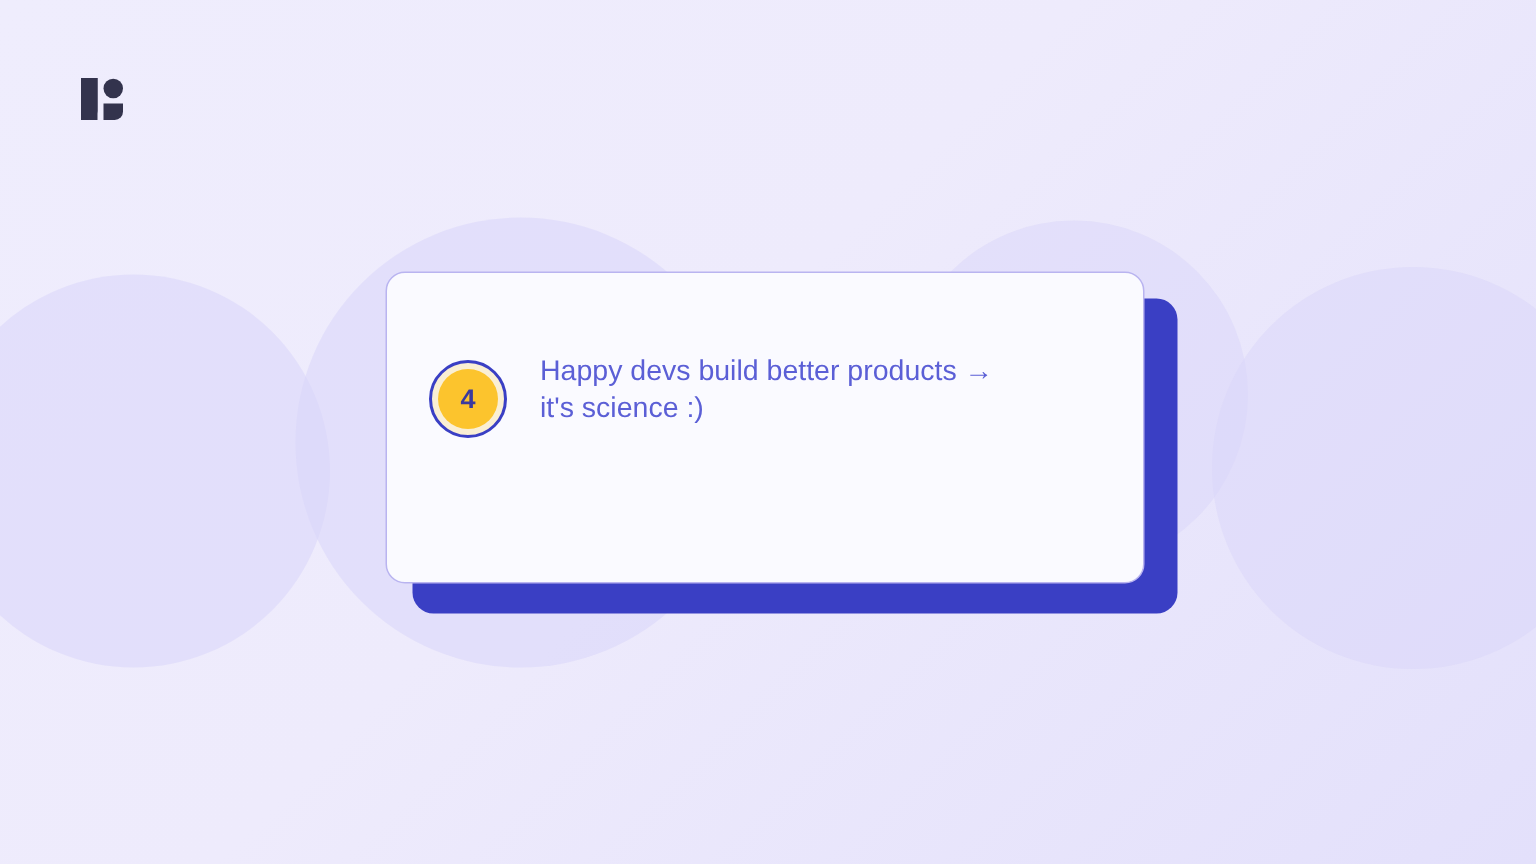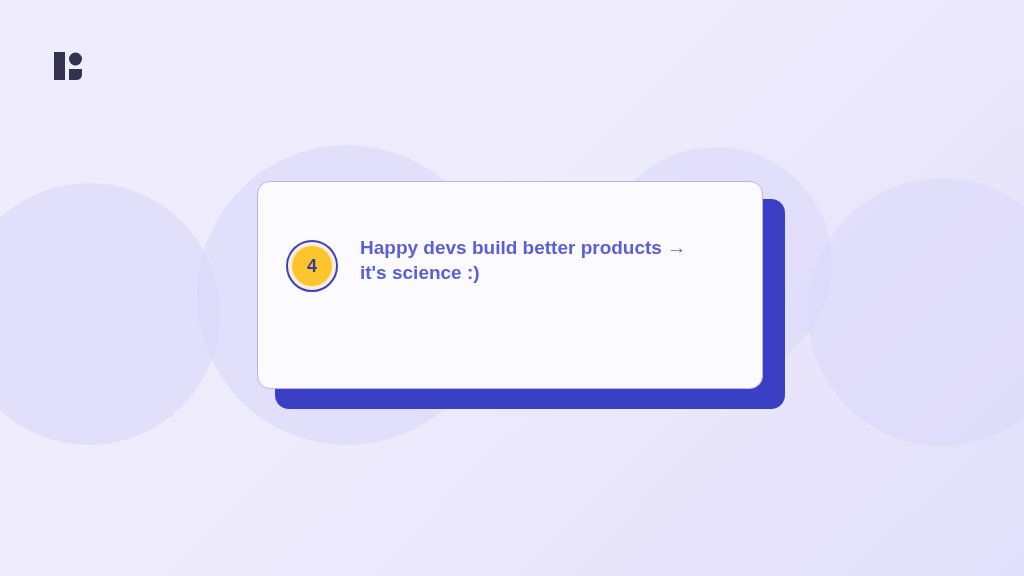--- a/index.html
+++ b/index.html
@@ -119,21 +119,21 @@
     line-height: 1.26;
     font-weight: bold;
     letter-spacing: -0.4px;
     color: #3c40c6;
     white-space: pre-line;
   }
   .card-sub {
     margin: 17px 0 0 0;
     font-size: 19px;
     line-height: 1.33;
-    font-weight: bold;
+    font-weight: normal;
     color: #5b5fd6;
     white-space: pre-line;
   }
 </style>
 </head>
 <body>
 
 <div class="stage">
 
   <div class="deco-layer">

